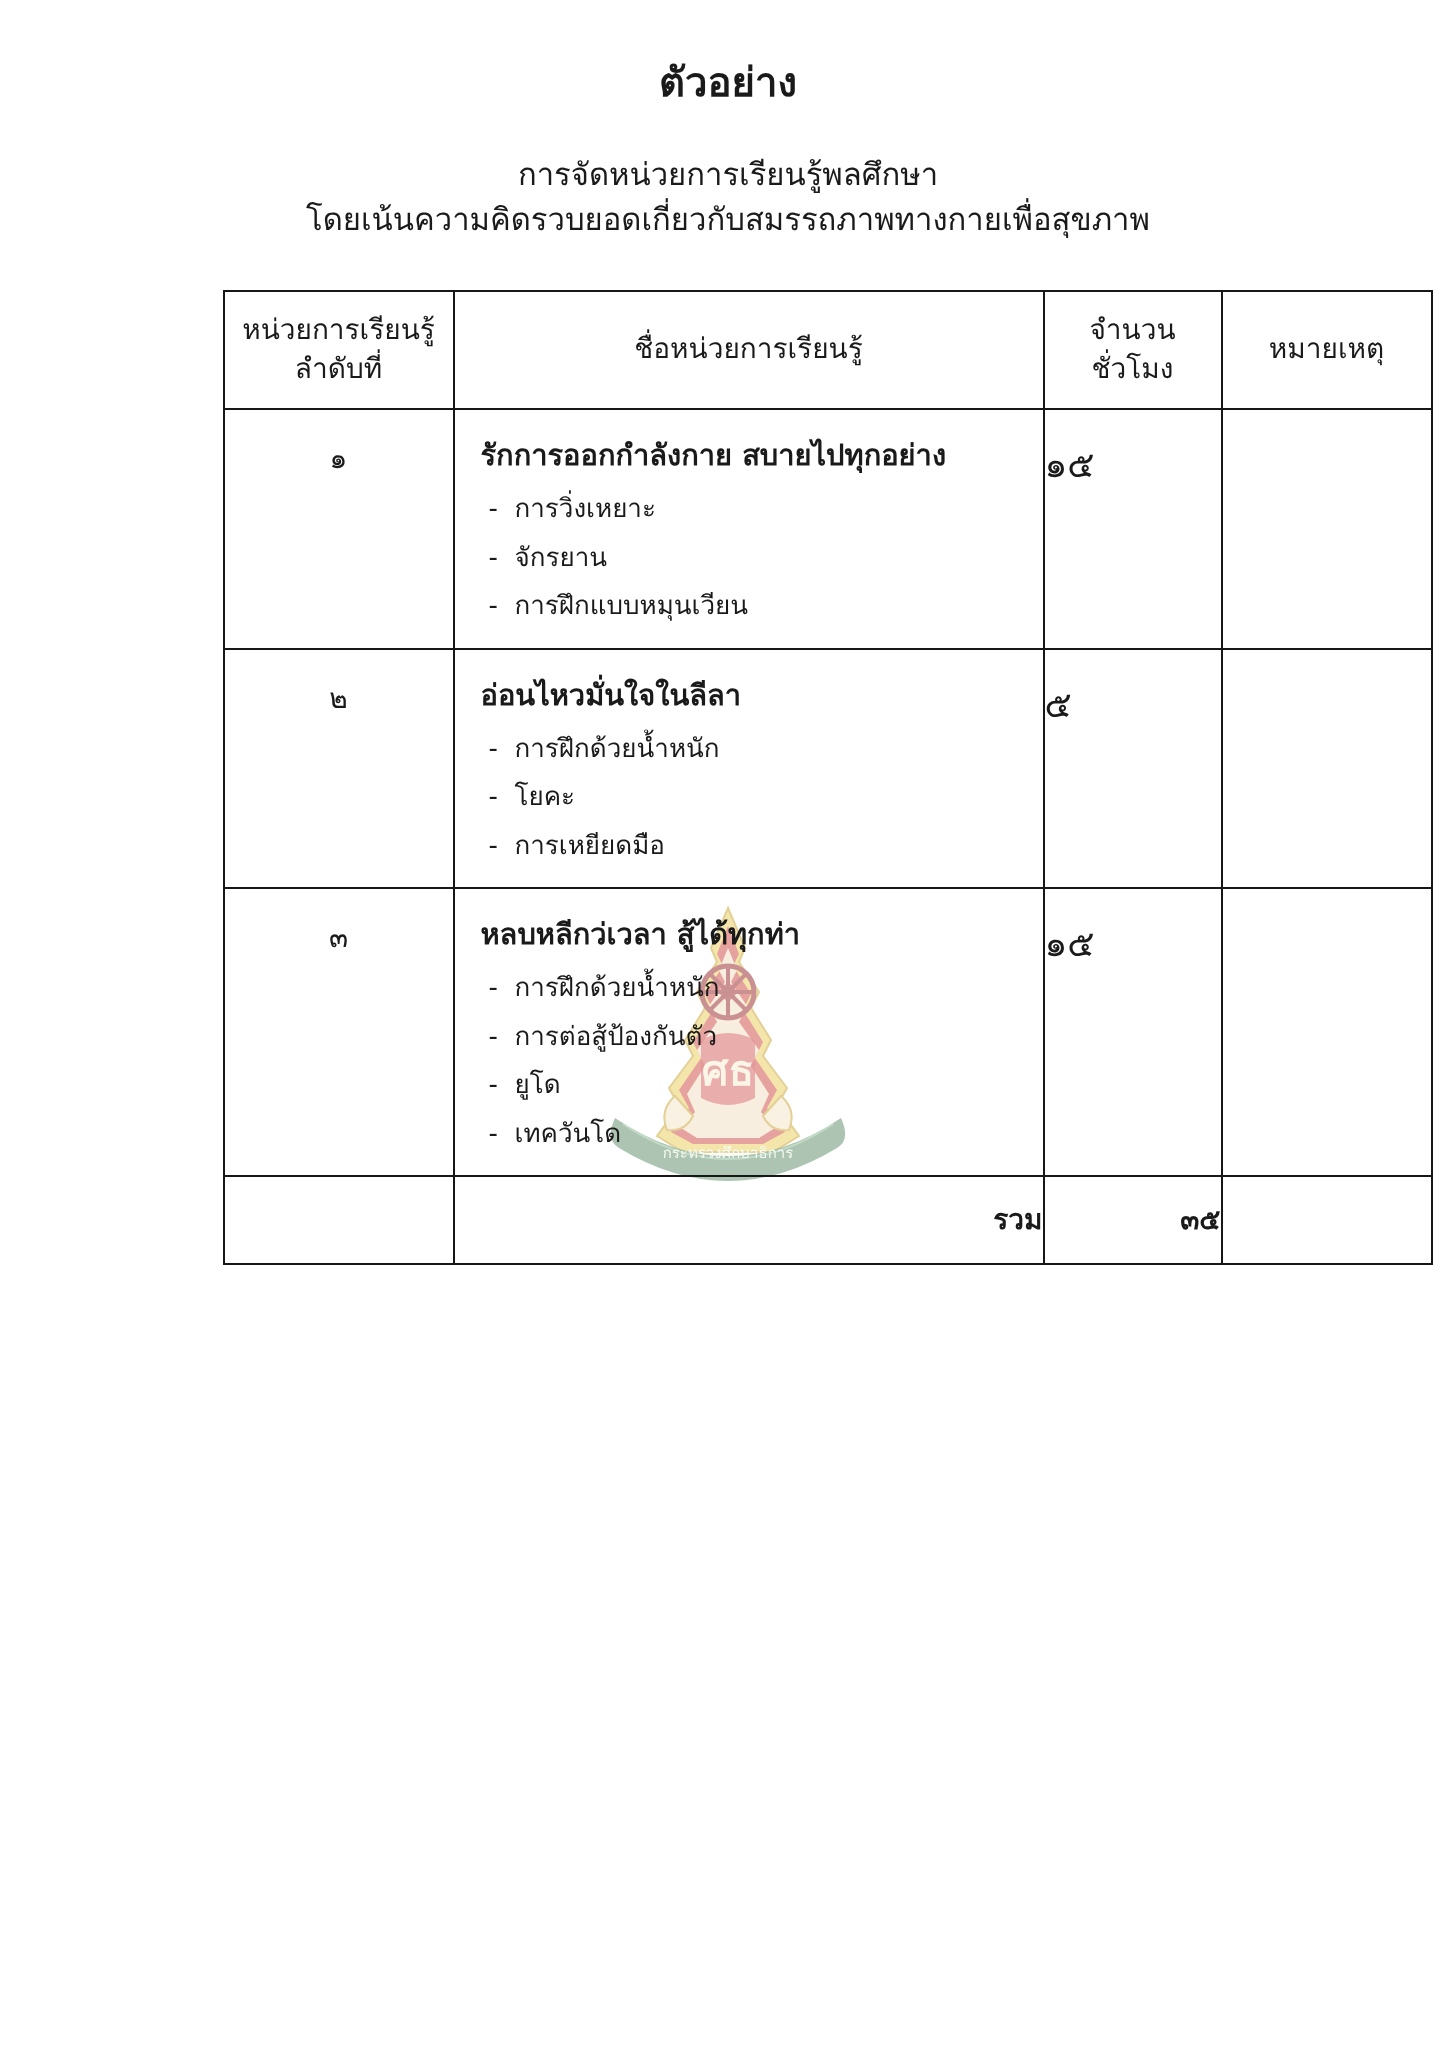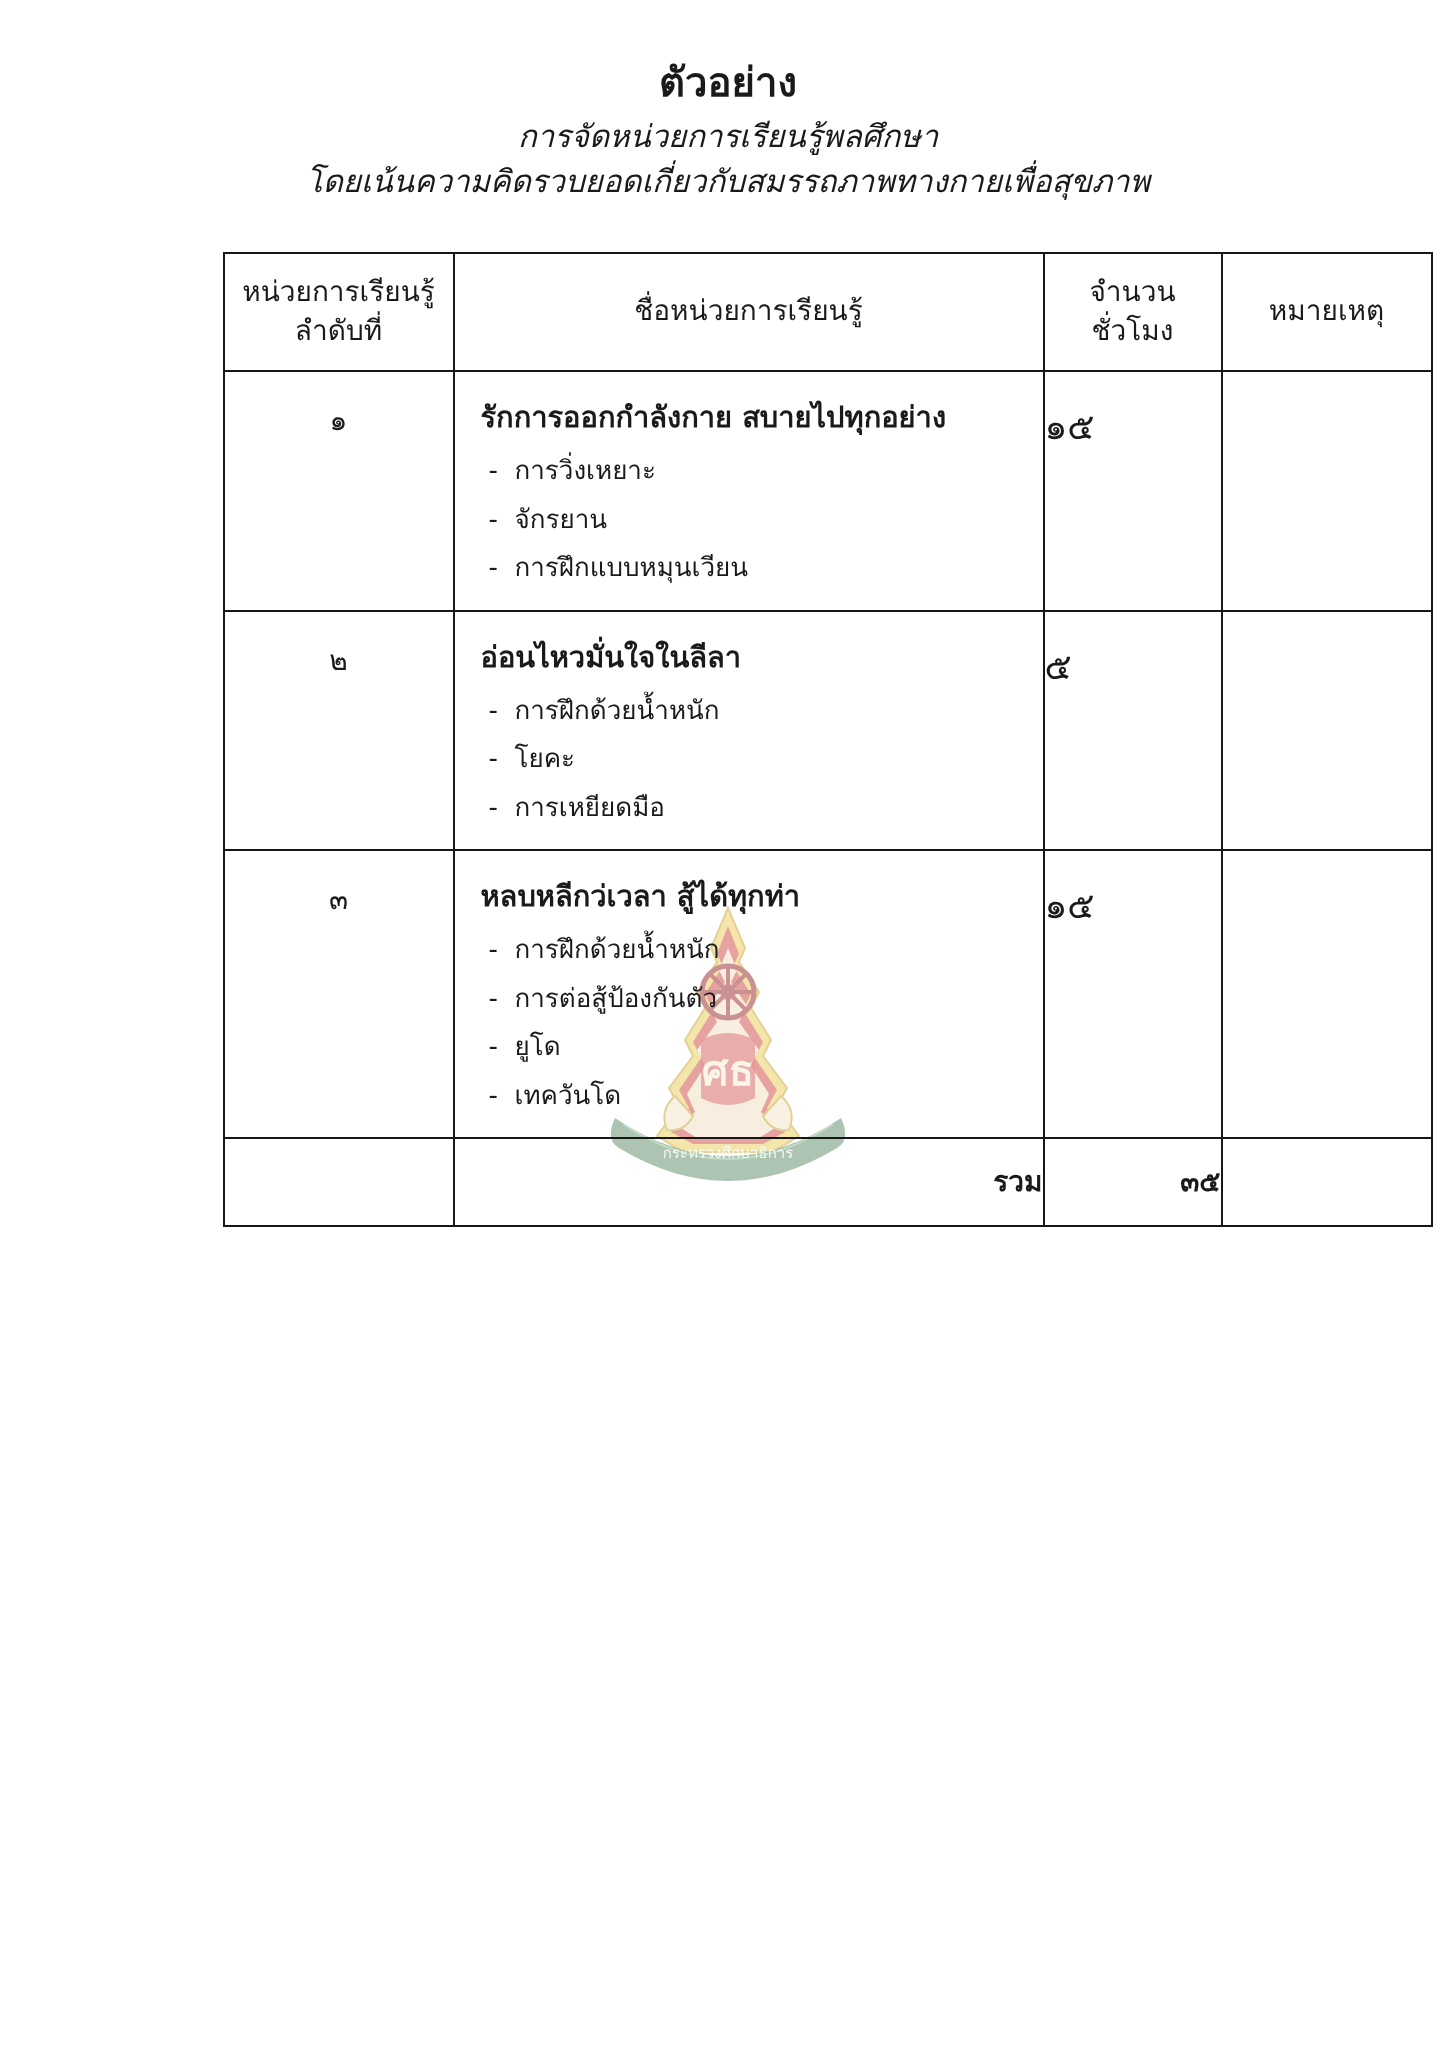--- a/index.html
+++ b/index.html
@@ -33,21 +33,21 @@
 
   
   .doc-title {
     text-align: center;
     font-size: 40px;
     font-weight: bold;
     margin-top: 50px;
   }
   .subtitle-block {
     text-align: center;
-    font-style: italic;
+    margin-top: 38px;
   }
   .subtitle-line {
     font-size: 31px;
     line-height: 1.45;
     white-space: nowrap;
   }
 
   
   .table-wrap {
     margin: 48px auto 0 auto;

